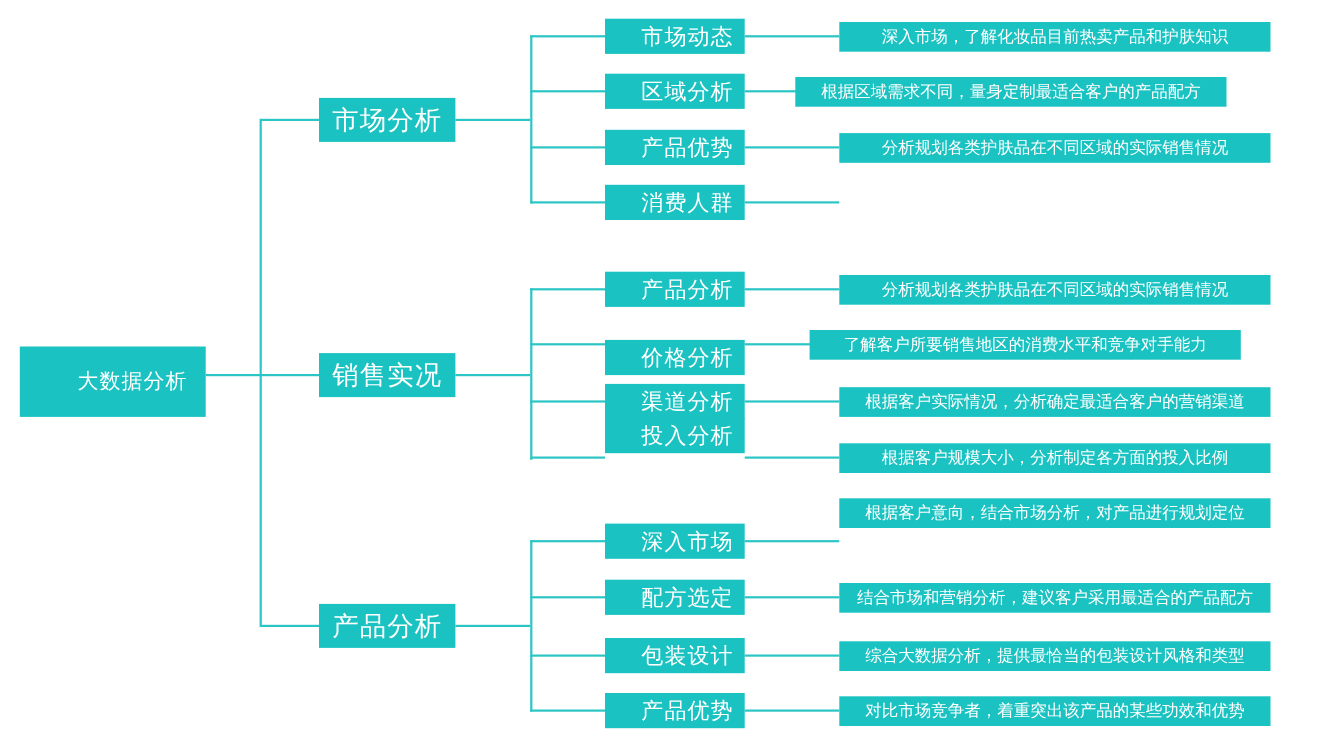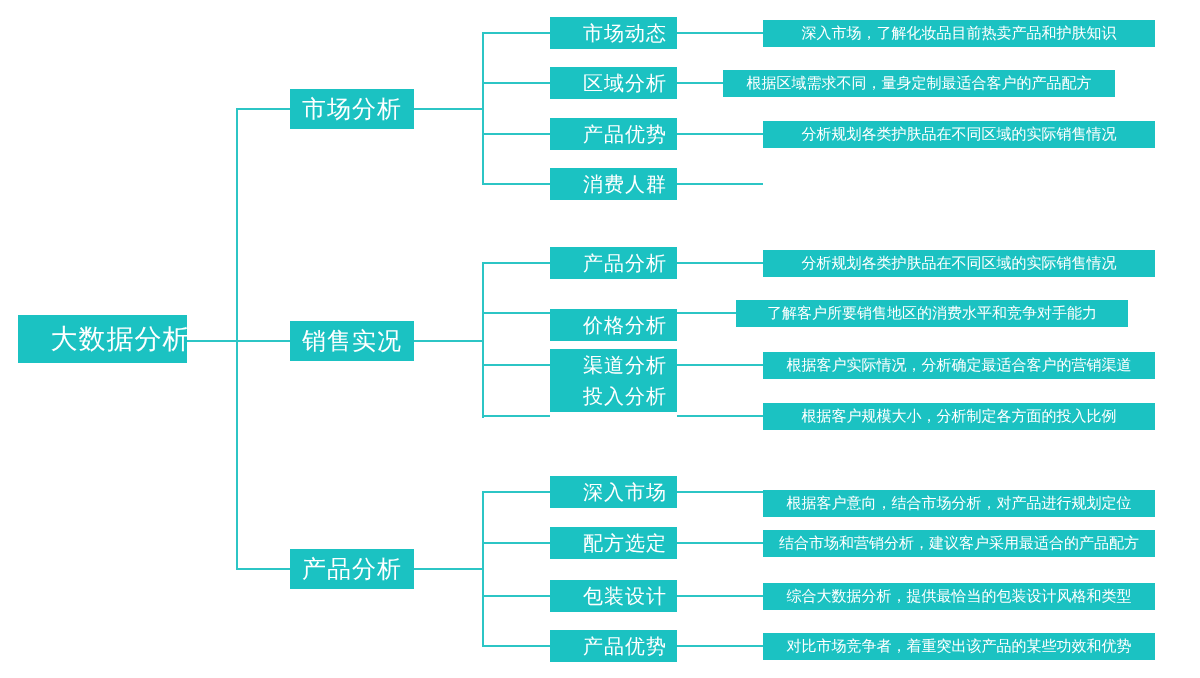--- a/index.html
+++ b/index.html
@@ -15,21 +15,21 @@
   .node {
     position: absolute;
     background: #1bc2c2;
     color: #ffffff;
     text-align: center;
     white-space: nowrap;
     display: flex;
     align-items: center;
     justify-content: center;
   }
-  .root   { width: 169px; height: 48px; font-size: 27px; letter-spacing: 1px; padding-left: 36px; }
+  .root   { width: 169px; height: 64px; font-size: 19px; letter-spacing: 1px; padding-left: 36px; }
   .branch { width: 124px; height: 40px; font-size: 24px; letter-spacing: 1px; font-family: Liberation Serif, serif; }
   .child  { width: 127px; height: 32px; font-size: 20px; letter-spacing: 1px; padding-left: 23px; }
   .desc   { width: 392px; height: 27px; font-size: 15px; }
   .hline, .vline { position: absolute; background: #2cc5c5; }
   .hline { height: 2px; }
   .vline { width: 2px; }
 </style>
 </head>
 <body>
 
@@ -89,21 +89,21 @@
   <div class="hline" style="left:677px;top:415px;width:86px"></div>
   <div class="node desc" style="left:763px;top:403px">根据客户规模大小，分析制定各方面的投入比例</div>
 
   <div class="node branch" style="left:290px;top:549px">产品分析</div>
   <div class="hline" style="left:414px;top:568px;width:68px"></div>
   <div class="vline" style="left:482px;top:491px;height:156px"></div>
 
   <div class="hline" style="left:482px;top:491px;width:68px"></div>
   <div class="node child" style="left:550px;top:476px">深入市场</div>
   <div class="hline" style="left:677px;top:491px;width:86px"></div>
-  <div class="node desc" style="left:763px;top:490px">根据客户意向，结合市场分析，对产品进行规划定位</div>
+  <div class="node desc" style="left:763px;top:453px">根据客户意向，结合市场分析，对产品进行规划定位</div>
 
   <div class="hline" style="left:482px;top:542px;width:68px"></div>
   <div class="node child" style="left:550px;top:527px">配方选定</div>
   <div class="hline" style="left:677px;top:542px;width:86px"></div>
   <div class="node desc" style="left:763px;top:530px">结合市场和营销分析，建议客户采用最适合的产品配方</div>
 
   <div class="hline" style="left:482px;top:595px;width:68px"></div>
   <div class="node child" style="left:550px;top:580px">包装设计</div>
   <div class="hline" style="left:677px;top:595px;width:86px"></div>
   <div class="node desc" style="left:763px;top:583px">综合大数据分析，提供最恰当的包装设计风格和类型</div>

